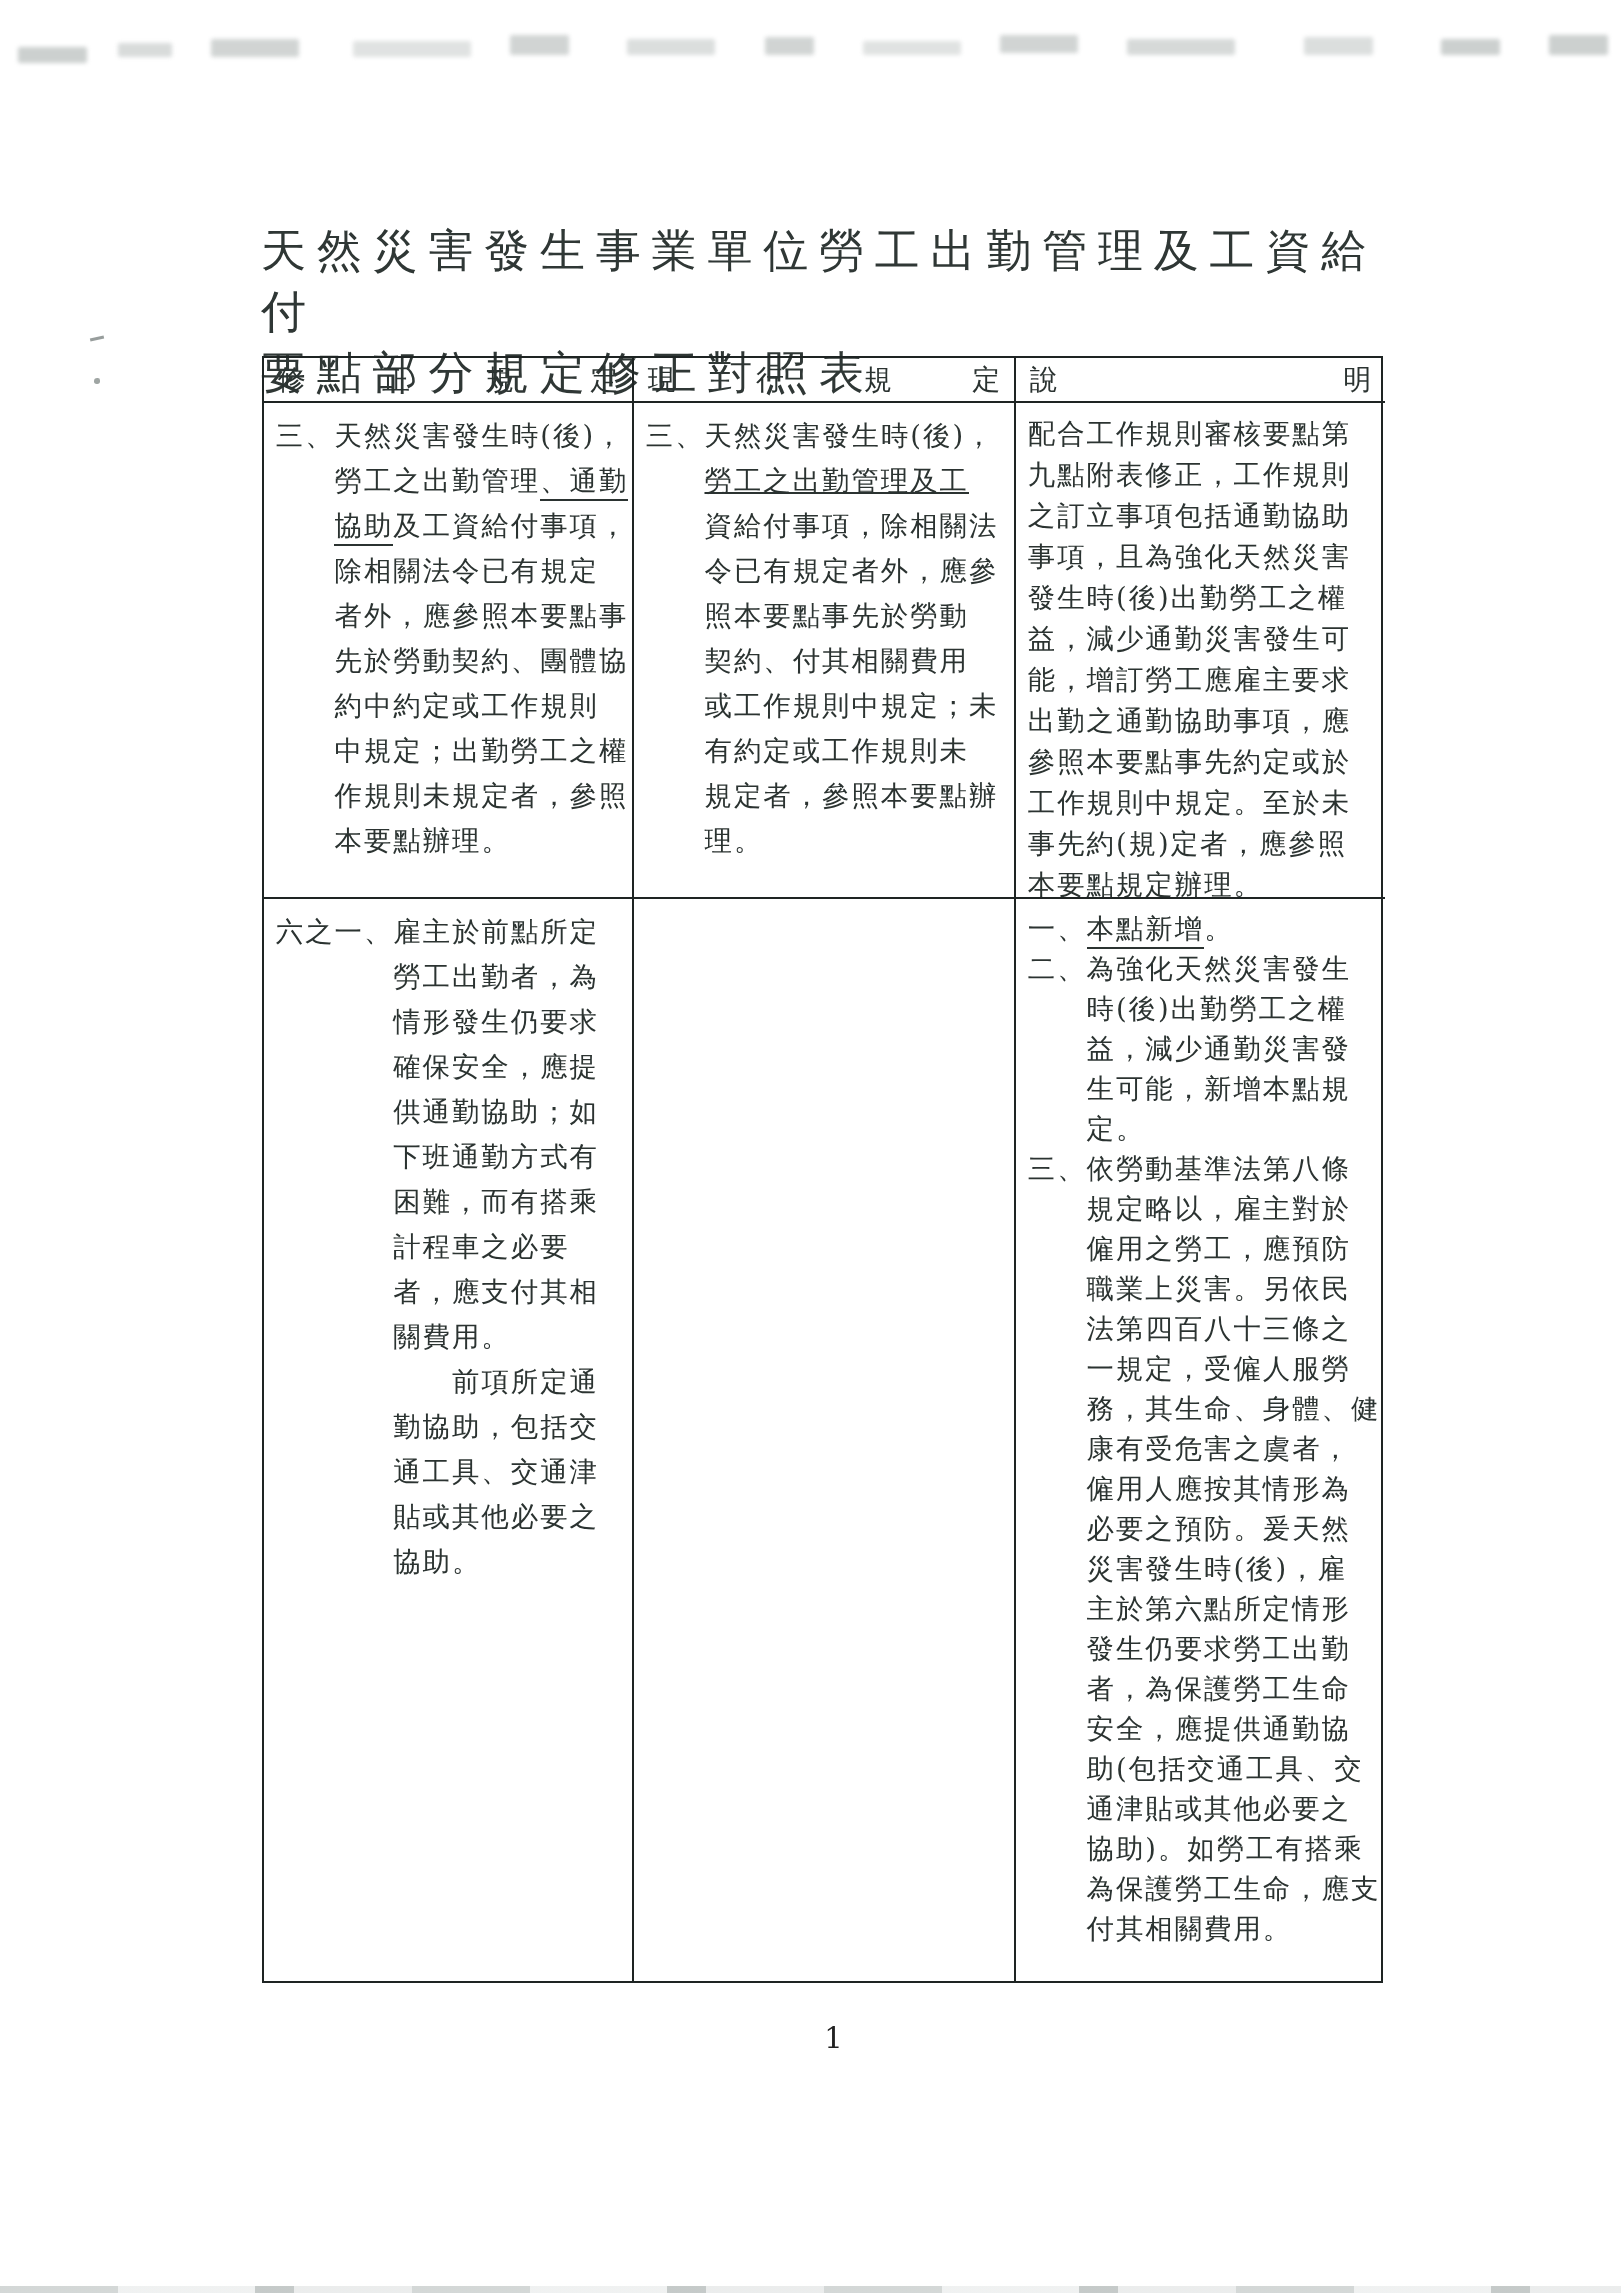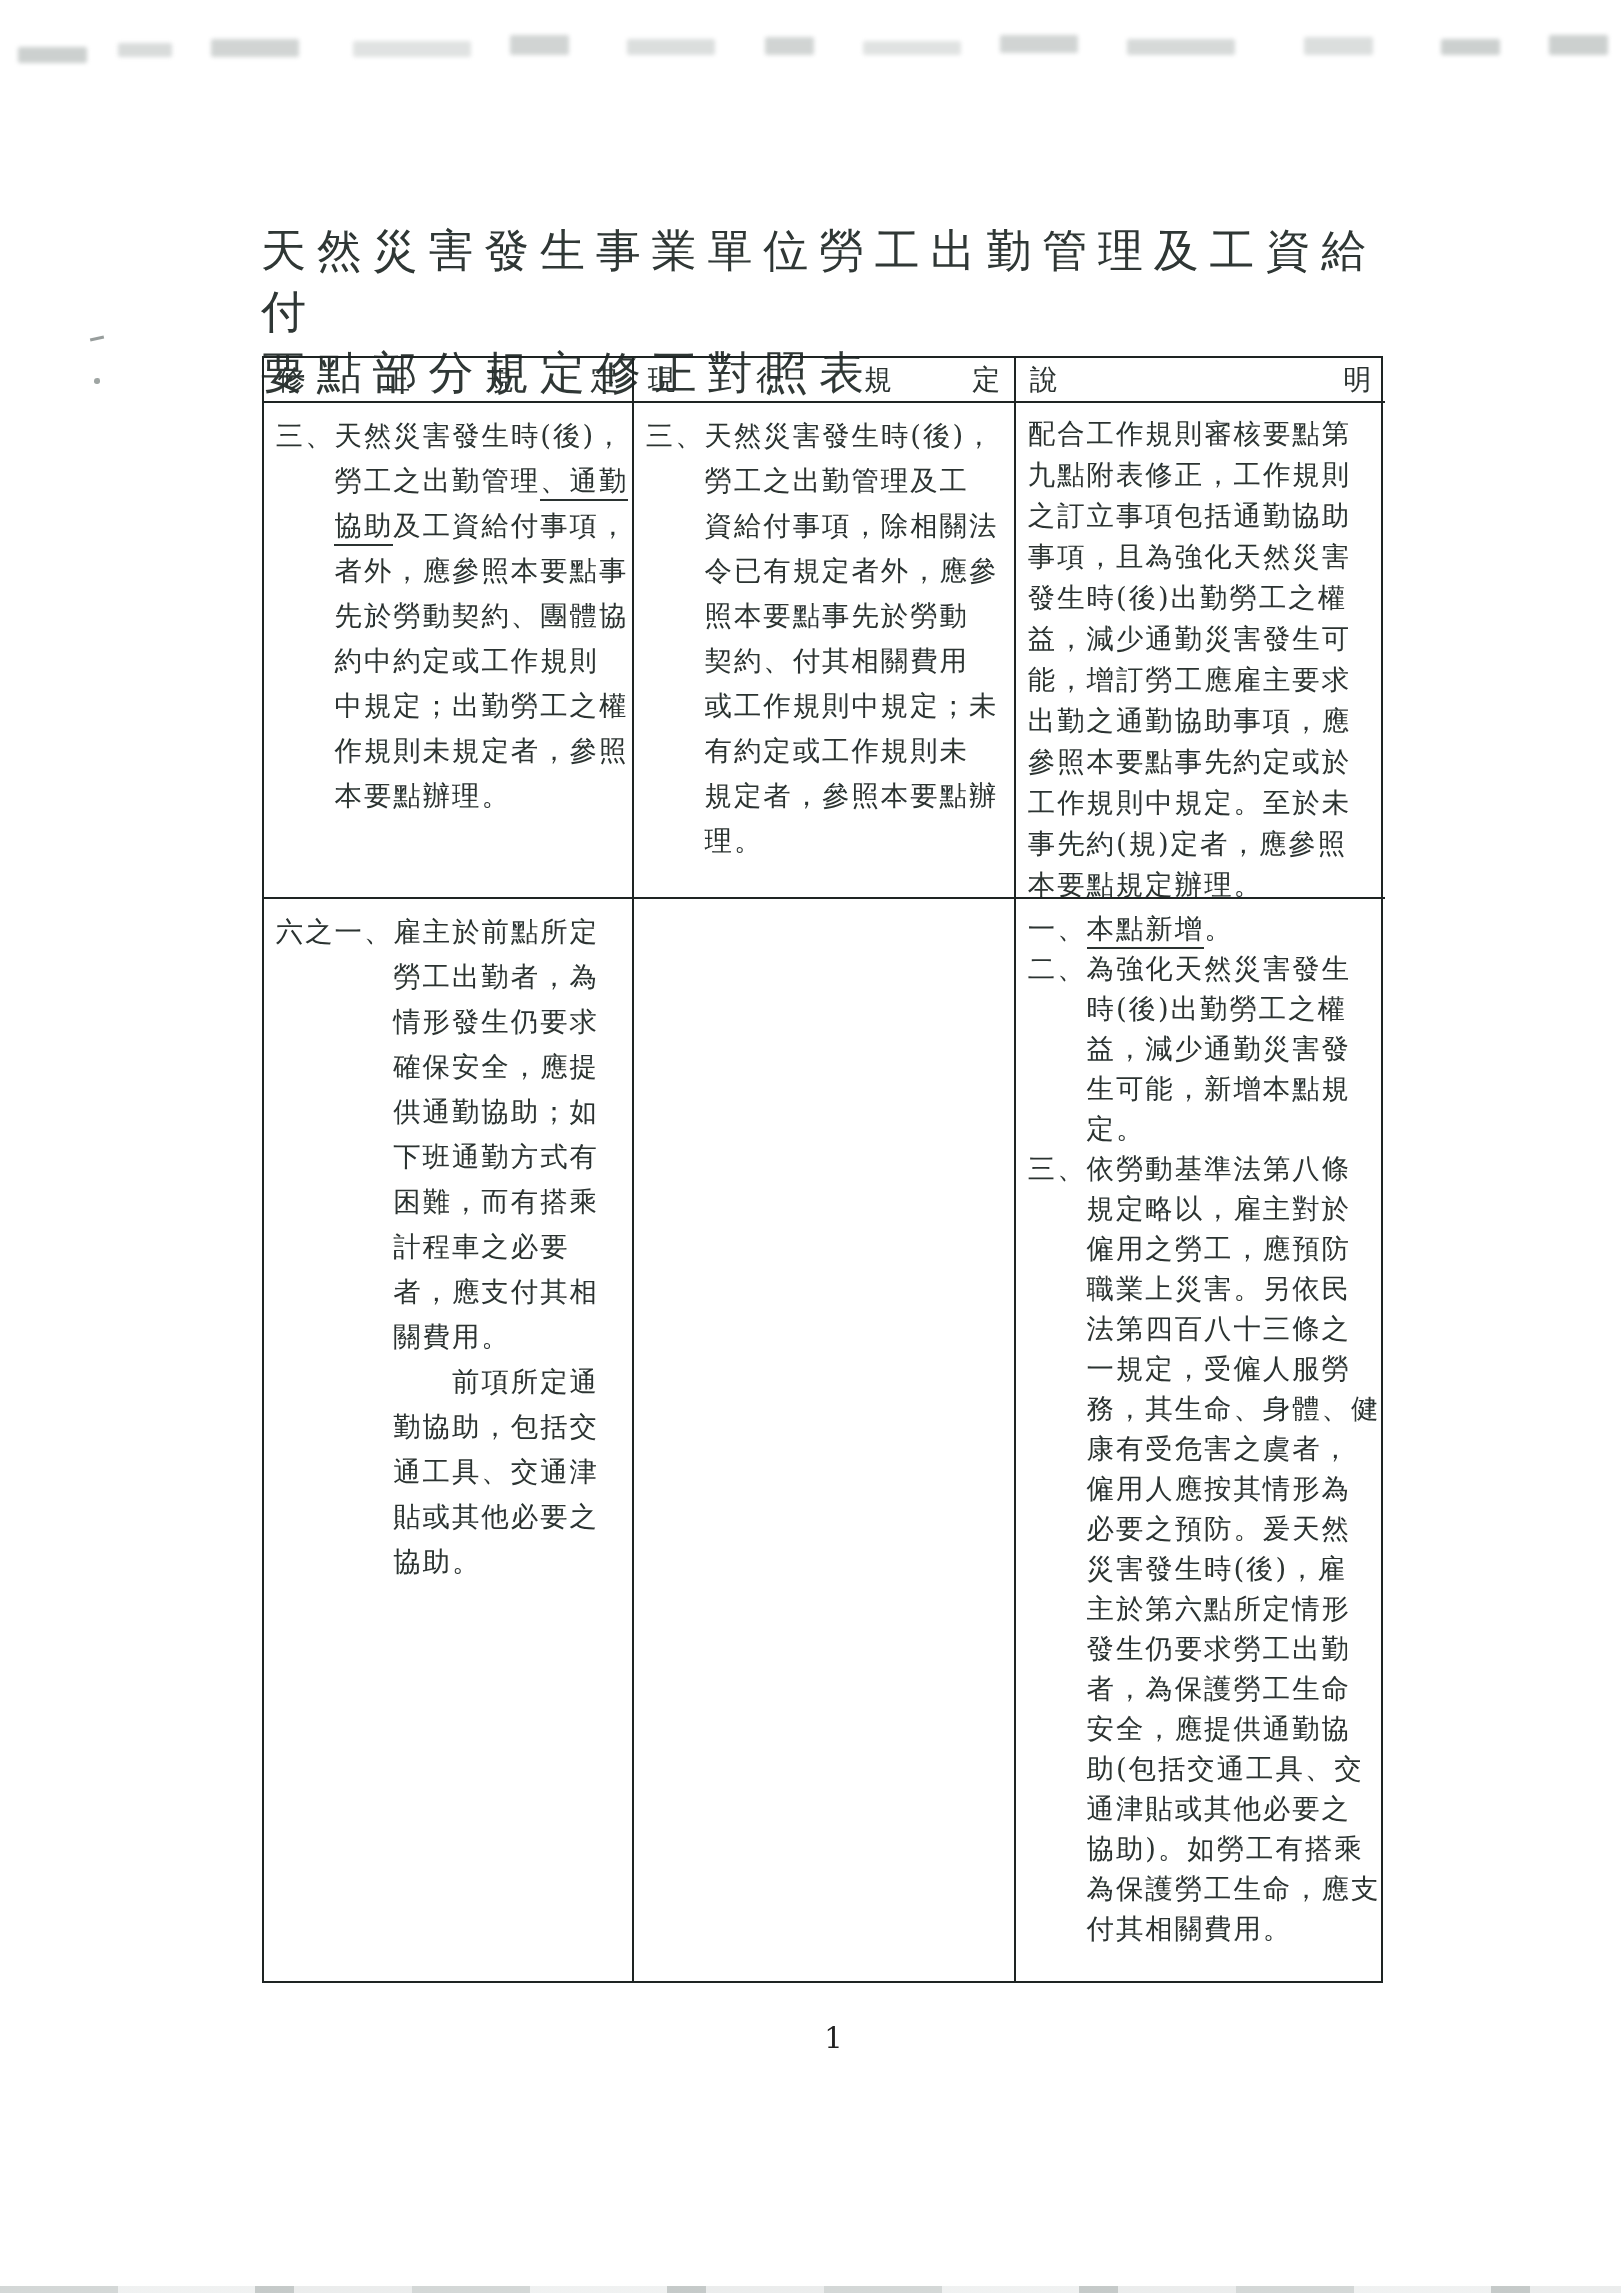--- a/index.html
+++ b/index.html
@@ -116,30 +116,31 @@
     </div>
   <div class="cell head last-col">
       <span>說</span>
       <span>明</span>
     </div>
 
   <div class="cell body-cell lh46">
       <div class="tline"><span>三、天然災害發生時(後)，</span></div>
       <div class="tline" style="padding-left: calc(2em + 3.9px);"><span>勞工之出勤管理</span><span class="u">、通勤</span></div>
       <div class="tline" style="padding-left: calc(2em + 3.9px);"><span class="u">協助</span><span>及工資給付事項，</span></div>
+      <div class="tline" style="padding-left: calc(2em + 3.9px);"><span>除相關法令已有規定</span></div>
       <div class="tline" style="padding-left: calc(2em + 3.9px);"><span>者外，應參照本要點事</span></div>
       <div class="tline" style="padding-left: calc(2em + 3.9px);"><span>先於勞動契約、團體協</span></div>
       <div class="tline" style="padding-left: calc(2em + 3.9px);"><span>約中約定或工作規則</span></div>
       <div class="tline" style="padding-left: calc(2em + 3.9px);"><span>中規定；出勤勞工之權</span></div>
       <div class="tline" style="padding-left: calc(2em + 3.9px);"><span>作規則未規定者，參照</span></div>
       <div class="tline" style="padding-left: calc(2em + 3.9px);"><span>本要點辦理。</span></div>
     </div>
   <div class="cell body-cell lh46">
       <div class="tline"><span>三、天然災害發生時(後)，</span></div>
-      <div class="tline" style="padding-left: calc(2em + 3.9px);"><span>勞工之出勤管理及工</span></div>
+      <div class="tline" style="padding-left: calc(2em + 3.9px); text-decoration: underline;"><span>勞工之出勤管理及工</span></div>
       <div class="tline" style="padding-left: calc(2em + 3.9px);"><span>資給付事項，除相關法</span></div>
       <div class="tline" style="padding-left: calc(2em + 3.9px);"><span>令已有規定者外，應參</span></div>
       <div class="tline" style="padding-left: calc(2em + 3.9px);"><span>照本要點事先於勞動</span></div>
       <div class="tline" style="padding-left: calc(2em + 3.9px);"><span>契約、付其相關費用</span></div>
       <div class="tline" style="padding-left: calc(2em + 3.9px);"><span>或工作規則中規定；未</span></div>
       <div class="tline" style="padding-left: calc(2em + 3.9px);"><span>有約定或工作規則未</span></div>
       <div class="tline" style="padding-left: calc(2em + 3.9px);"><span>規定者，參照本要點辦</span></div>
       <div class="tline" style="padding-left: calc(2em + 3.9px);"><span>理。</span></div>
     </div>
   <div class="cell body-cell lh42 last-col">

